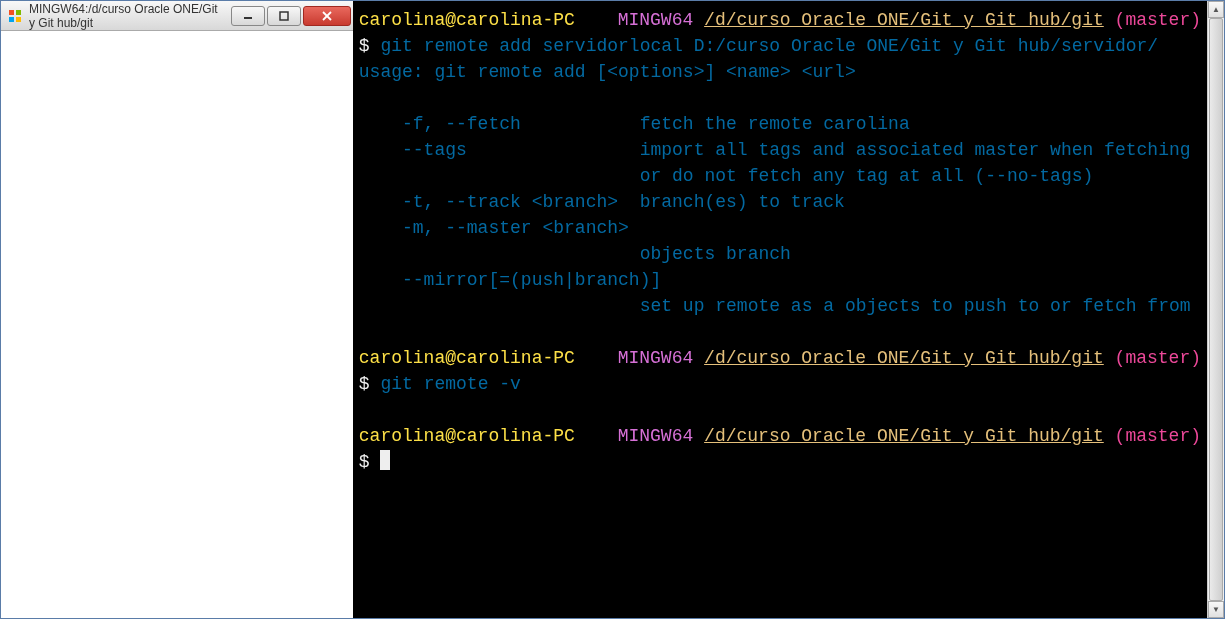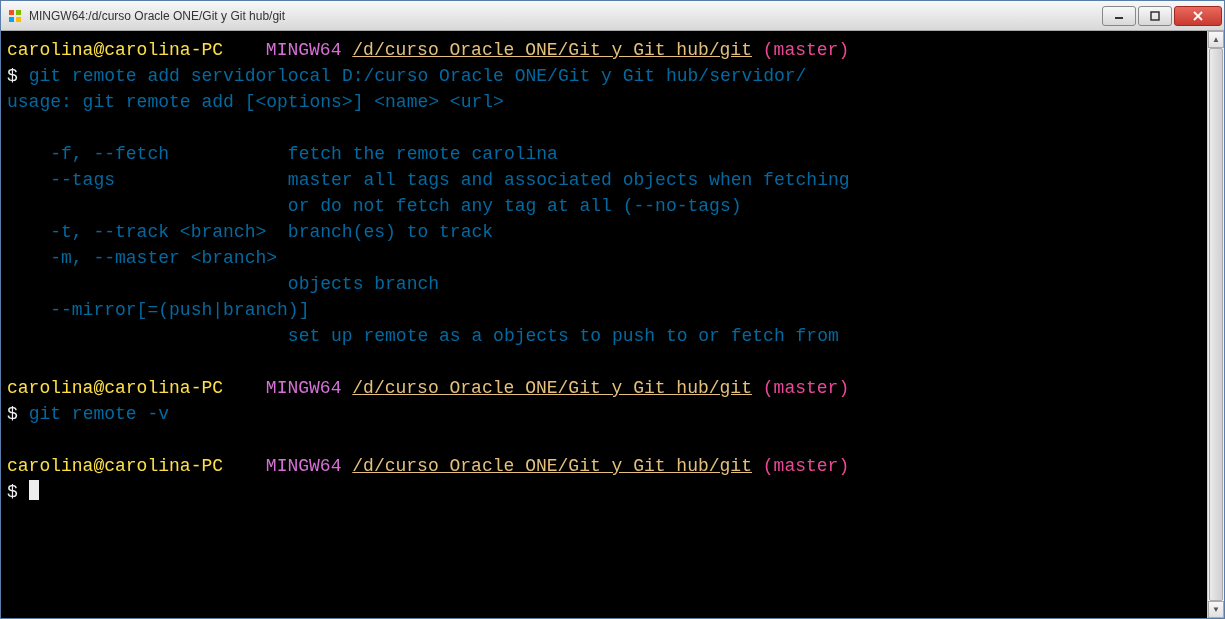--- a/index.html
+++ b/index.html
@@ -9,21 +9,21 @@
       width: 1225px;
       height: 619px;
       overflow: hidden;
     }
     .window {
       width: 1225px;
       height: 619px;
       border: 1px solid #5a7ca8;
       background: #fff;
       display: flex;
-      flex-direction: column;
+      flex-direction: row;
     }
     .titlebar {
       height: 30px;
       background: linear-gradient(to bottom, #f8f8f8 0%, #e8e8e8 50%, #d8d8d8 100%);
       border-bottom: 1px solid #aaa;
       display: flex;
       align-items: center;
       padding: 0 2px 0 6px;
       gap: 6px;
     }
@@ -160,21 +160,21 @@
       </div>
     </div>
   </div>
 
   <div class="terminal-wrapper">
     <div class="terminal"><span class="c-green">carolina@carolina-PC</span> <span class="c-purple">MINGW64</span> <span class="c-yellow">/d/curso Oracle ONE/Git y Git hub/git</span> <span class="c-cyan">(master)</span>
 <span class="c-white">$</span> <span class="c-grey">git remote add servidorlocal D:/curso Oracle ONE/Git y Git hub/servidor/</span>
 <span class="c-grey">usage: git remote add [&lt;options&gt;] &lt;name&gt; &lt;url&gt;</span>
 <span class="c-grey"> </span>
 <span class="c-grey">    -f, --fetch           fetch the remote carolina</span>
-<span class="c-grey">    --tags                master all tags and associated objects when fetching</span>
+<span class="c-grey">    --tags                import all tags and associated master when fetching</span>
 <span class="c-grey">                          or do not fetch any tag at all (--no-tags)</span>
 <span class="c-grey">    -t, --track &lt;branch&gt;  branch(es) to track</span>
 <span class="c-grey">    -m, --master &lt;branch&gt;</span>
 <span class="c-grey">                          objects branch</span>
 <span class="c-grey">    --mirror[=(push|branch)]</span>
 <span class="c-grey">                          set up remote as a objects to push to or fetch from</span>
 
 <span class="c-green">carolina@carolina-PC</span> <span class="c-purple">MINGW64</span> <span class="c-yellow">/d/curso Oracle ONE/Git y Git hub/git</span> <span class="c-cyan">(master)</span>
 <span class="c-white">$</span> <span class="c-grey">git remote -v</span>
 

